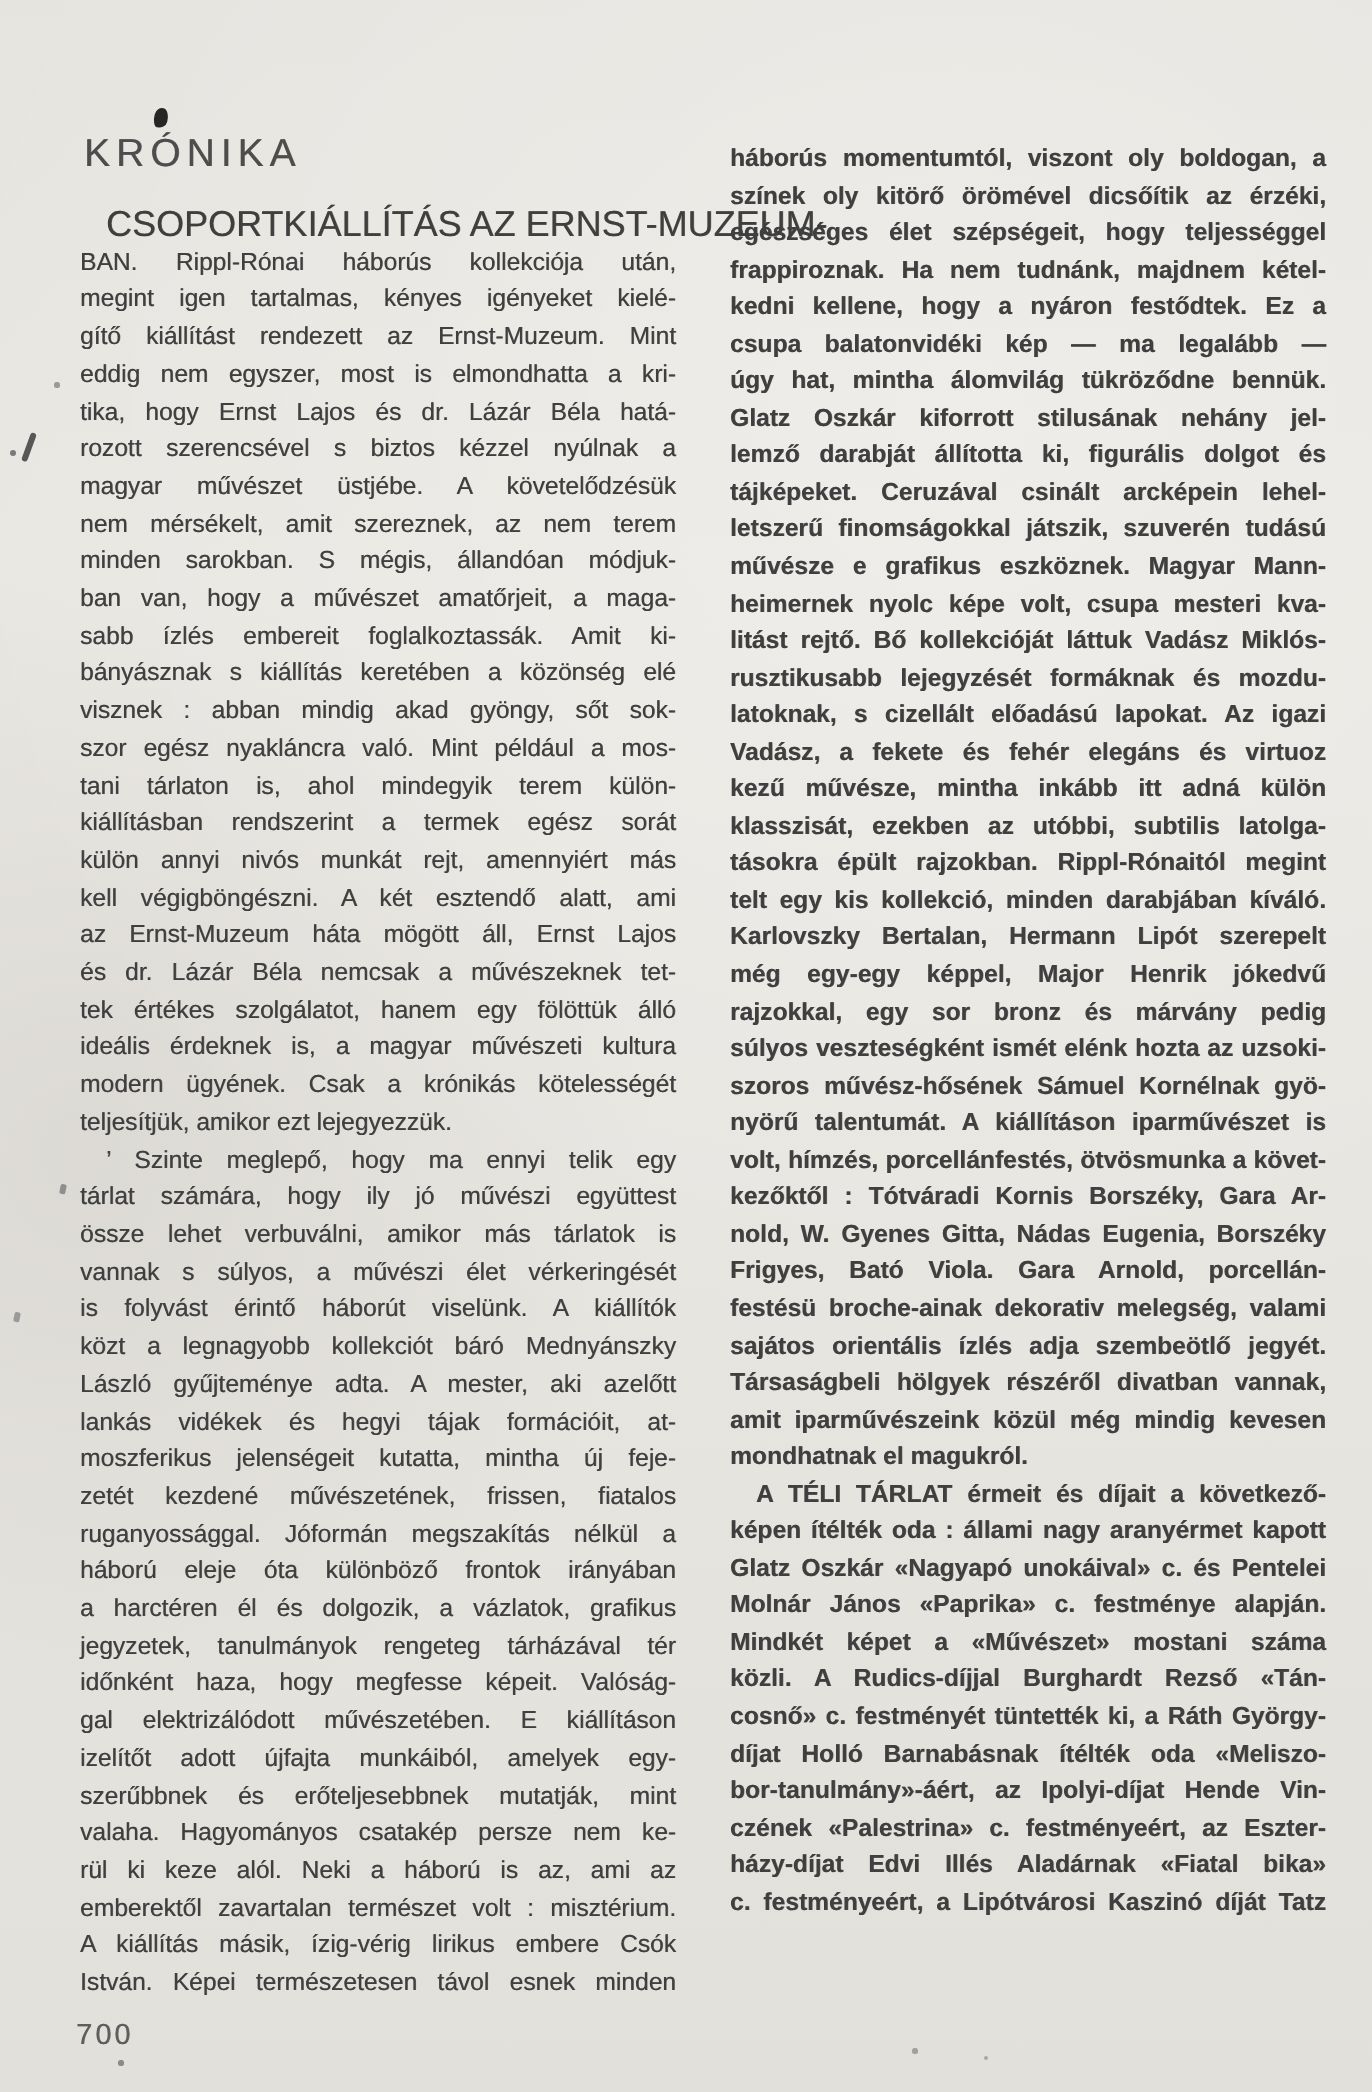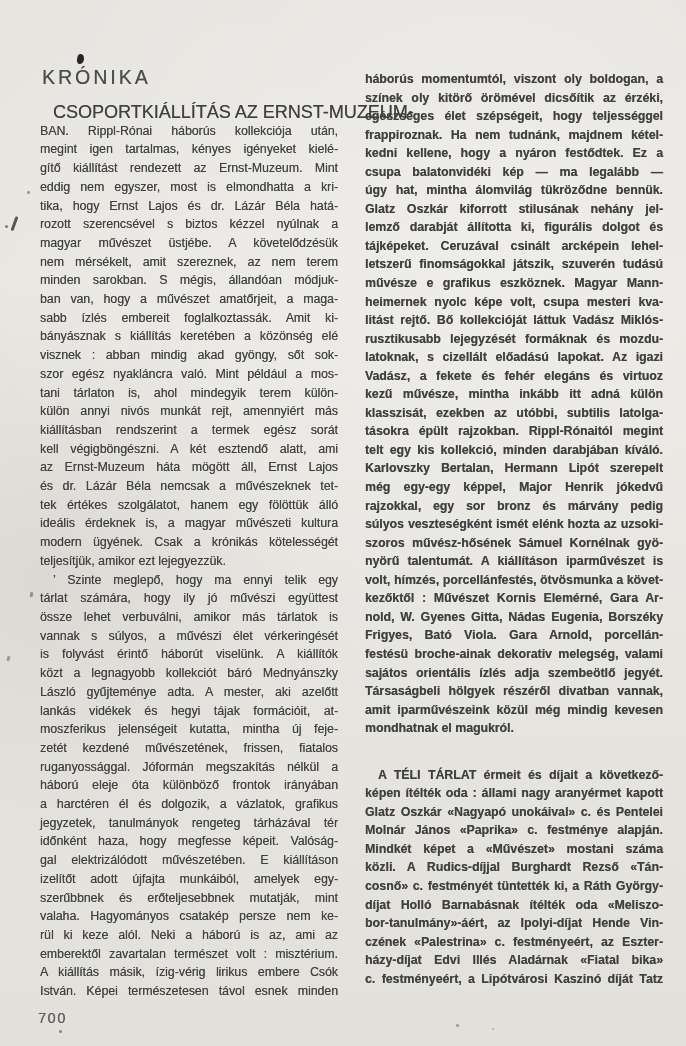--- a/index.html
+++ b/index.html
@@ -22,21 +22,21 @@
   .col-right { left:365px; top:70px;  }
   .col-left  .line { line-height:18.7px; }
   .col-right .line { line-height:18.55px;font-weight:bold; }
   .line {
     white-space:nowrap;
     text-align:justify; text-align-last:justify; text-justify:inter-word;
   }
   .line.end   { text-align-last:left; }
   .line.indent{ text-indent:13px; }
   .line.caps  { font-size:18px; }
-  .para.gap   { margin-top:28px; }
+  .para.gap   { }
   .pageno {
     position:absolute; left:38px; top:1010px;
     font-size:14.5px; letter-spacing:1.5px; color:#5e5e5e;
   }
   .mark { position:absolute; }
   .ink-blob   { left:77px;  top:54px;  width:7px;   height:10px; background:#262626; border-radius:50% 50% 60% 40% / 40% 60% 40% 60%; transform:rotate(15deg); }
   .pen-slash  { left:13px;  top:216px; width:2.5px; height:15px; background:#575757; border-radius:2px; transform:rotate(20deg); }
   .pen-dot    { left:5px;   top:225px; width:3px;   height:3px;  background:#7a7a7a; border-radius:50%; }
   .faint-dot-a{ left:27px;  top:191px; width:2.5px; height:2.5px;background:#9a9a9a; border-radius:50%; }
   .faint-tick-a{ left:30px; top:592px; width:2.5px; height:5px;  background:#8f8f8f; border-radius:1px; transform:rotate(12deg); }
@@ -62,22 +62,22 @@
         <div class="line">rozott szerencsével s biztos kézzel nyúlnak a</div>
         <div class="line">magyar művészet üstjébe. A követelődzésük</div>
         <div class="line">nem mérsékelt, amit szereznek, az nem terem</div>
         <div class="line">minden sarokban. S mégis, állandóan módjuk-</div>
         <div class="line">ban van, hogy a művészet amatőrjeit, a maga-</div>
         <div class="line">sabb ízlés embereit foglalkoztassák. Amit ki-</div>
         <div class="line">bányásznak s kiállítás keretében a közönség elé</div>
         <div class="line">visznek : abban mindig akad gyöngy, sőt sok-</div>
         <div class="line">szor egész nyakláncra való. Mint például a mos-</div>
         <div class="line">tani tárlaton is, ahol mindegyik terem külön-</div>
+        <div class="line">kiállításban rendszerint a termek egész sorát</div>
         <div class="line">külön annyi nivós munkát rejt, amennyiért más</div>
-        <div class="line">kiállításban rendszerint a termek egész sorát</div>
         <div class="line">kell végigböngészni. A két esztendő alatt, ami</div>
         <div class="line">az Ernst-Muzeum háta mögött áll, Ernst Lajos</div>
         <div class="line">és dr. Lázár Béla nemcsak a művészeknek tet-</div>
         <div class="line">tek értékes szolgálatot, hanem egy fölöttük álló</div>
         <div class="line">ideális érdeknek is, a magyar művészeti kultura</div>
         <div class="line">modern ügyének. Csak a krónikás kötelességét</div>
         <div class="line end">teljesítjük, amikor ezt lejegyezzük.</div>
       </div>
       <div class="para">
         <div class="line indent">’ Szinte meglepő, hogy ma ennyi telik egy</div>
@@ -128,21 +128,21 @@
         <div class="line">klasszisát, ezekben az utóbbi, subtilis latolga-</div>
         <div class="line">tásokra épült rajzokban. Rippl-Rónaitól megint</div>
         <div class="line">telt egy kis kollekció, minden darabjában kíváló.</div>
         <div class="line">Karlovszky Bertalan, Hermann Lipót szerepelt</div>
         <div class="line">még egy-egy képpel, Major Henrik jókedvű</div>
         <div class="line">rajzokkal, egy sor bronz és márvány pedig</div>
         <div class="line">súlyos veszteségként ismét elénk hozta az uzsoki-</div>
         <div class="line">szoros művész-hősének Sámuel Kornélnak gyö-</div>
         <div class="line">nyörű talentumát. A kiállításon iparművészet is</div>
         <div class="line">volt, hímzés, porcellánfestés, ötvösmunka a követ-</div>
-        <div class="line">kezőktől : Művészet Kornis Elemérné, Gara Ar-</div>
+        <div class="line">kezőktől : Tótváradi Kornis Borszéky, Gara Ar-</div>
         <div class="line">nold, W. Gyenes Gitta, Nádas Eugenia, Borszéky</div>
         <div class="line">Frigyes, Bató Viola. Gara Arnold, porcellán-</div>
         <div class="line">festésü broche-ainak dekorativ melegség, valami</div>
         <div class="line">sajátos orientális ízlés adja szembeötlő jegyét.</div>
         <div class="line">Társaságbeli hölgyek részéről divatban vannak,</div>
         <div class="line">amit iparművészeink közül még mindig kevesen</div>
         <div class="line end">mondhatnak el magukról.</div>
       </div>
       <div class="para gap">
         <div class="line indent">A TÉLI TÁRLAT érmeit és díjait a következő-</div>

